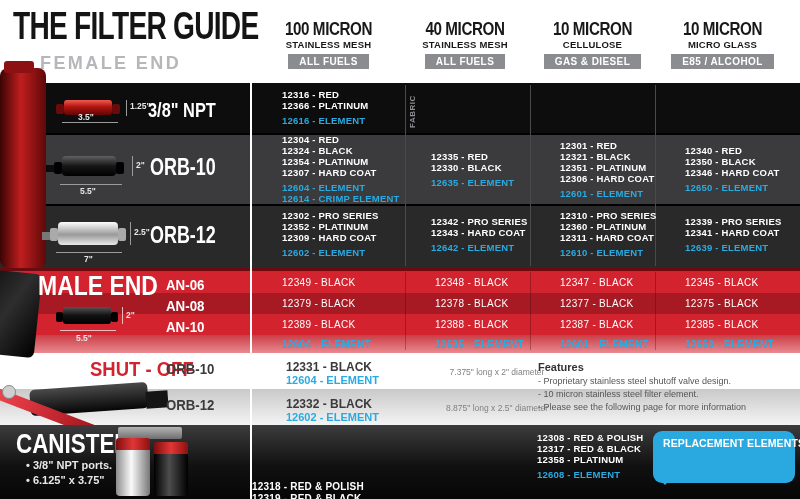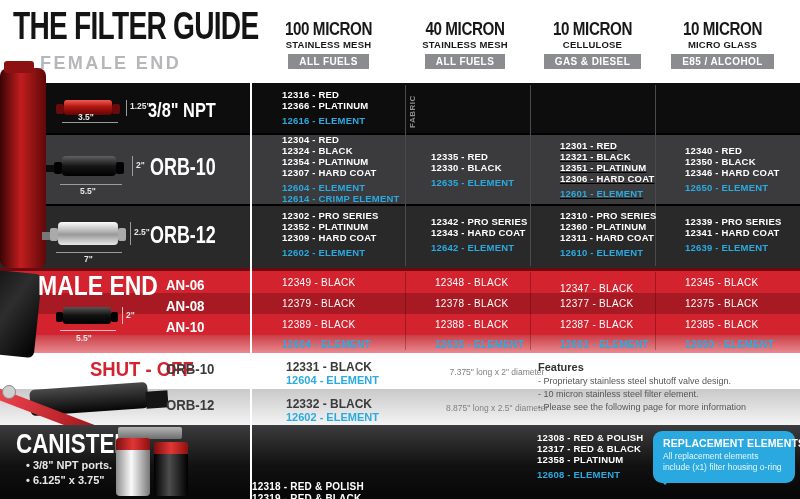--- a/index.html
+++ b/index.html
@@ -120,21 +120,21 @@
     <div class="gap"></div>
     <div class="elem">12604 - ELEMENT</div>
     <div class="elem">12614 - CRIMP ELEMENT</div>
   </div>
   <div class="cell" style="left:405px;top:134px;width:122px;height:70px;padding-left:26px;">
     <div class="part">12335 - RED</div>
     <div class="part">12330 - BLACK</div>
     <div class="gap"></div>
     <div class="elem">12635 - ELEMENT</div>
   </div>
-  <div class="cell" style="left:530px;top:134px;width:122px;height:70px;padding-left:30px;text-decoration:underline;">
+  <div class="cell" style="left:530px;top:134px;width:122px;height:70px;padding-left:30px;">
     <div class="part">12301 - RED</div>
     <div class="part">12321 - BLACK</div>
     <div class="part">12351 - PLATINUM</div>
     <div class="part">12306 - HARD COAT</div>
     <div class="gap"></div>
     <div class="elem">12601 - ELEMENT</div>
   </div>
   <div class="cell" style="left:655px;top:134px;width:135px;height:70px;padding-left:30px;">
     <div class="part">12340 - RED</div>
     <div class="part">12350 - BLACK</div>
@@ -201,21 +201,21 @@
   <div class="dimt" style="left:126px;top:310px;">2"</div>
   <div class="dlh" style="left:60px;top:330px;width:56px;background:#f0b9bc;"></div>
   <div class="dimt" style="left:76px;top:333px;">5.5"</div>
 
   <div class="mcell" style="left:252px;top:272px;width:150px;height:21px;">
       <div class="mp">12349 - BLACK</div>
     </div>
   <div class="mcell" style="left:405px;top:272px;width:122px;height:21px;">
       <div class="mp">12348 - BLACK</div>
     </div>
-  <div class="mcell" style="left:530px;top:278px;width:122px;height:21px;">
+  <div class="mcell" style="left:530px;top:272px;width:122px;height:21px;">
       <div class="mp">12347 - BLACK</div>
     </div>
   <div class="mcell" style="left:655px;top:272px;width:135px;height:21px;">
       <div class="mp">12345 - BLACK</div>
     </div>
 
   <div class="mcell" style="left:252px;top:293px;width:150px;height:21px;">
       <div class="mp">12379 - BLACK</div>
     </div>
   <div class="mcell" style="left:405px;top:293px;width:122px;height:21px;">
@@ -300,18 +300,17 @@
     <div class="part">12308 - RED &amp; POLISH</div>
     <div class="part">12317 - RED &amp; BLACK</div>
     <div class="part">12358 - PLATINUM</div>
     <div class="gap"></div>
     <div class="elem">12608 - ELEMENT</div>
   </div>
 
   <div class="abs" style="left:658px;top:468px;width:14px;height:14px;background:#29a9e0;transform:rotate(45deg);"></div>
   <div class="abs" style="left:653px;top:431px;width:142px;height:52px;background:#29a9e0;border-radius:9px;">
     <div style="padding:6px 10px 2px 10px;color:#fff;font-weight:900;font-size:10.5px;letter-spacing:0.1px;white-space:nowrap;">REPLACEMENT ELEMENTS</div>
-    <div style="padding:0 10px;color:#e8f6fd;font-size:8.5px;line-height:10.5px;">All replacement elements include (x1) filter housing o-ring</div>
   </div>
 
   <div class="abs" style="left:250px;top:83px;width:2px;height:416px;background:#fff;"></div>
 
 </div>
 
 </body></html>

